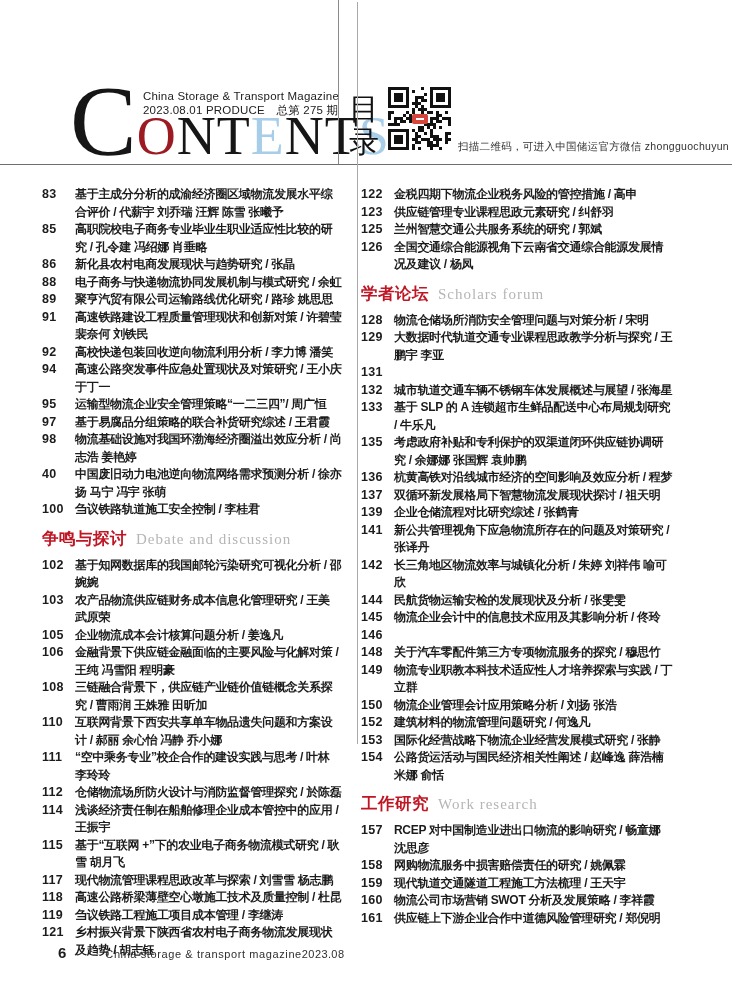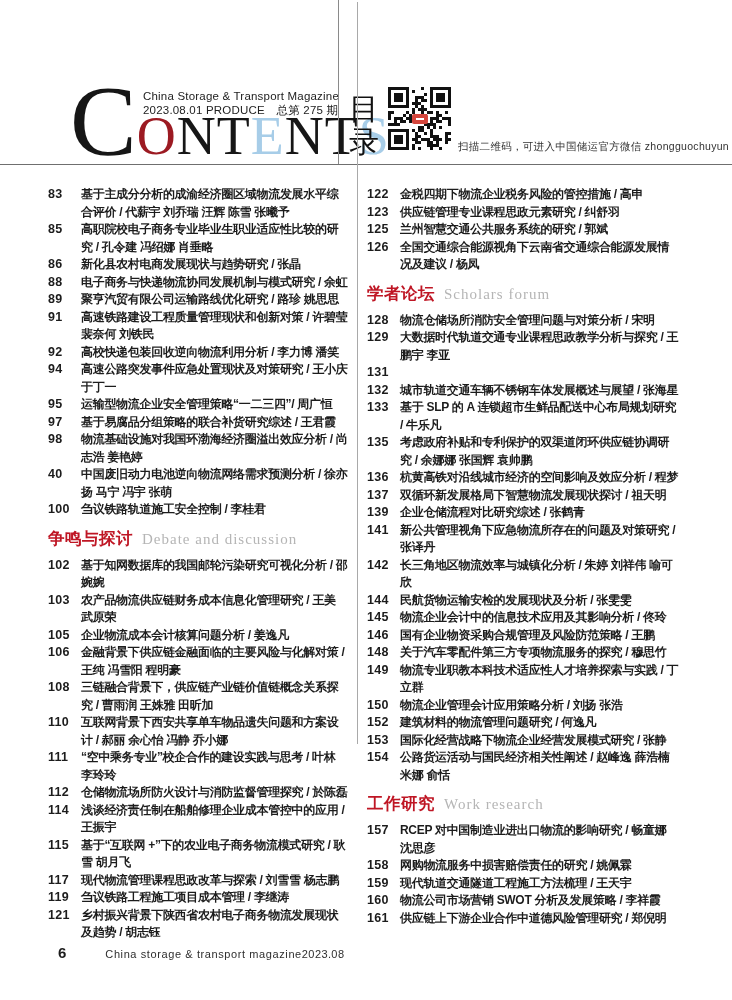--- a/index.html
+++ b/index.html
@@ -42,21 +42,21 @@
   .qr-caption{
     position:absolute;left:458px;top:140px;
     font-size:10.5px;color:#333;letter-spacing:0.3px;white-space:nowrap;
   }
   .header-rule{
     position:absolute;left:0;top:164px;width:732px;height:1px;
     background:#6f6f6f;
   }
   
   .columns{
-    position:absolute;left:48px;top:186px;right:14px;
+    position:absolute;left:42px;top:186px;right:14px;
     display:flex;
   }
   .col{display:block;}
   .col-left{width:300px;margin-right:19px;}
   .col-right{width:313px;}
   .col-divider{
     position:absolute;left:357px;top:2px;width:1px;height:742px;
     background:#a9a9a9;
   }
   .entry{display:flex;align-items:flex-start;}
@@ -342,20 +342,24 @@
         </div>
         <div class="entry">
           <span class="num">115</span>
           <span class="title">基于“互联网 +”下的农业电子商务物流模式研究 / 耿雪 胡月飞</span>
         </div>
         <div class="entry">
           <span class="num">117</span>
           <span class="title">现代物流管理课程思政改革与探索 / 刘雪雪 杨志鹏</span>
         </div>
         <div class="entry">
+          <span class="num">118</span>
+          <span class="title">高速公路桥梁薄壁空心墩施工技术及质量控制 / 杜昆</span>
+        </div>
+        <div class="entry">
           <span class="num">119</span>
           <span class="title">刍议铁路工程施工项目成本管理 / 李继涛</span>
         </div>
         <div class="entry">
           <span class="num">121</span>
           <span class="title">乡村振兴背景下陕西省农村电子商务物流发展现状及趋势 / 胡志钰</span>
         </div>
       </section>
     <section class="col col-right">
         <div class="entry">
@@ -421,21 +425,20 @@
         <div class="entry">
           <span class="num">144</span>
           <span class="title">民航货物运输安检的发展现状及分析 / 张雯雯</span>
         </div>
         <div class="entry">
           <span class="num">145</span>
           <span class="title">物流企业会计中的信息技术应用及其影响分析 / 佟玲</span>
         </div>
         <div class="entry">
           <span class="num">146</span>
-          <span class="title">国有企业物资采购合规管理及风险防范策略 / 王鹏</span>
         </div>
         <div class="entry">
           <span class="num">148</span>
           <span class="title">关于汽车零配件第三方专项物流服务的探究 / 穆思竹</span>
         </div>
         <div class="entry">
           <span class="num">149</span>
           <span class="title">物流专业职教本科技术适应性人才培养探索与实践 / 丁立群</span>
         </div>
         <div class="entry">

